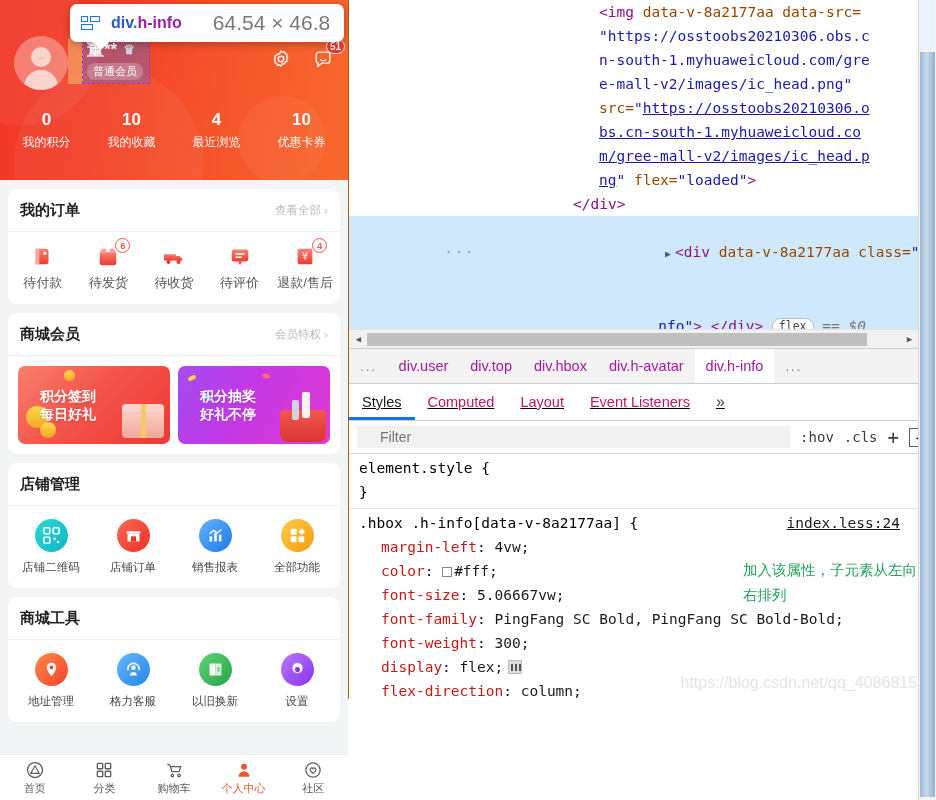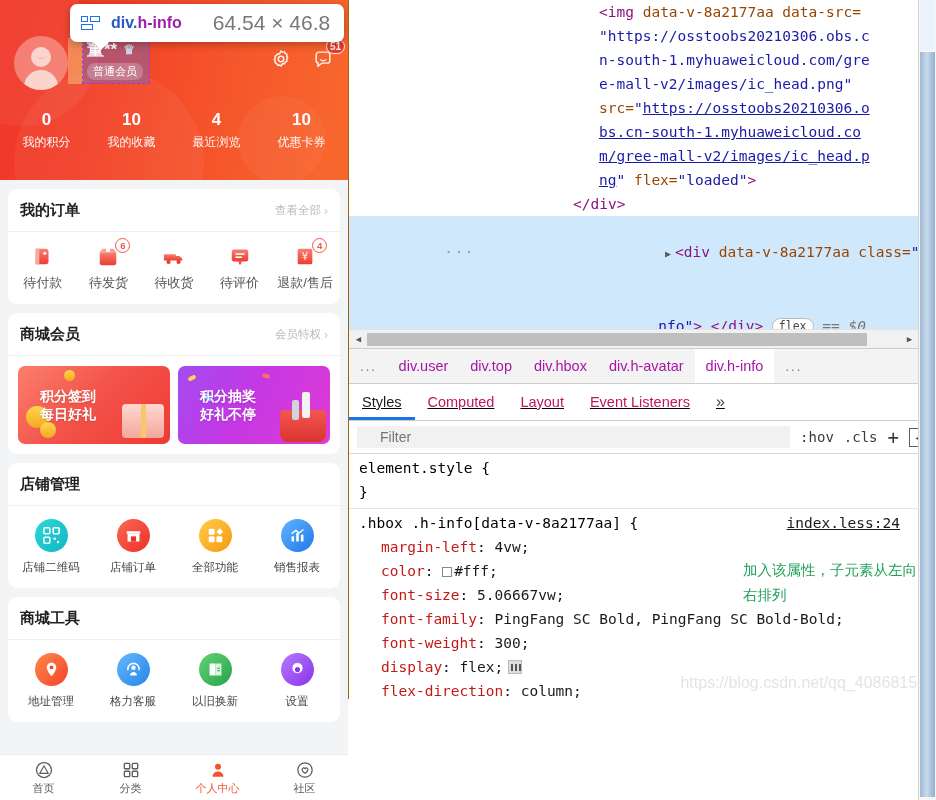--- a/index.html
+++ b/index.html
@@ -411,40 +411,40 @@
           <div class="cbtn" style="background:linear-gradient(135deg,#fb6a55,#ee2f25);">
             <svg viewBox="0 0 20 20" width="17" height="17">
                 <path d="M2 5h16v3H2z" fill="#fff"></path>
                 <path d="M3 8h14v9H3z" fill="#fff"></path>
                 <rect x="7" y="11" width="6" height="6" fill="#ee2f25"></rect>
               </svg>
           </div>
           <div class="cl">店铺订单</div>
         </div>
         <div class="g4">
+          <div class="cbtn" style="background:linear-gradient(135deg,#5fb4ff,#2277e8);">
+            <svg viewBox="0 0 20 20" width="17" height="17">
+                <rect x="3" y="11" width="3" height="6" fill="#fff"></rect>
+                <rect x="8.5" y="7" width="3" height="10" fill="#fff"></rect>
+                <rect x="14" y="9" width="3" height="8" fill="#fff"></rect>
+                <path d="M3 8l5-4 4 3 5-4" stroke="#fff" stroke-width="1.6" fill="none"></path>
+              </svg>
+          </div>
+          <div class="cl">销售报表</div>
+        </div>
+        <div class="g4">
           <div class="cbtn" style="background:linear-gradient(135deg,#ffcb4d,#f59b0c);">
             <svg viewBox="0 0 20 20" width="17" height="17" fill="#fff">
                 <rect x="2" y="2" width="7" height="7" rx="1.5"></rect>
                 <path d="M15 1.5l4 4-4 4-4-4z"></path>
                 <rect x="2" y="11" width="7" height="7" rx="1.5"></rect>
                 <rect x="11" y="11" width="7" height="7" rx="1.5"></rect>
               </svg>
           </div>
           <div class="cl">全部功能</div>
-        </div>
-        <div class="g4">
-          <div class="cbtn" style="background:linear-gradient(135deg,#5fb4ff,#2277e8);">
-            <svg viewBox="0 0 20 20" width="17" height="17">
-                <rect x="3" y="11" width="3" height="6" fill="#fff"></rect>
-                <rect x="8.5" y="7" width="3" height="10" fill="#fff"></rect>
-                <rect x="14" y="9" width="3" height="8" fill="#fff"></rect>
-                <path d="M3 8l5-4 4 3 5-4" stroke="#fff" stroke-width="1.6" fill="none"></path>
-              </svg>
-          </div>
-          <div class="cl">销售报表</div>
         </div>
       </div>
     </div>
 
     <div class="card">
       <div class="card-hd">
         <div class="t">商城工具</div>
       </div>
       <div class="grid4">
         <div class="g4">
@@ -497,20 +497,29 @@
         <div class="tl">首页</div>
       </div>
       <div class="tab">
         <svg viewBox="0 0 24 24" width="20" height="20" fill="none" stroke="#5b5b5b" stroke-width="1.6">
             <rect x="4" y="4" width="6.5" height="6.5" rx="1"></rect>
             <rect x="13.5" y="4" width="6.5" height="6.5" rx="1"></rect>
             <rect x="4" y="13.5" width="6.5" height="6.5" rx="1"></rect>
             <rect x="13.5" y="13.5" width="6.5" height="6.5" rx="1"></rect>
           </svg>
         <div class="tl">分类</div>
+      </div>
+      <div class="tab">
+        <svg viewBox="0 0 24 24" width="20" height="20" fill="none" stroke="#5b5b5b" stroke-width="1.5">
+            <path d="M4 5l3 1 2.5 8h9"></path>
+            <path d="M8 8h12l-1.8 6"></path>
+            <circle cx="10" cy="18.5" r="1.5"></circle>
+            <circle cx="18" cy="18.5" r="1.5"></circle>
+          </svg>
+        <div class="tl">购物车</div>
       </div>
       <div class="tab active">
         <svg viewBox="0 0 24 24" width="20" height="20" fill="#f4542c">
             <circle cx="12" cy="8" r="3.6"></circle>
             <path d="M5.5 20c0-3.6 2.9-6.2 6.5-6.2s6.5 2.6 6.5 6.2z"></path>
           </svg>
         <div class="tl">个人中心</div>
       </div>
       <div class="tab">
         <svg viewBox="0 0 24 24" width="20" height="20" fill="none" stroke="#5b5b5b" stroke-width="1.5">

